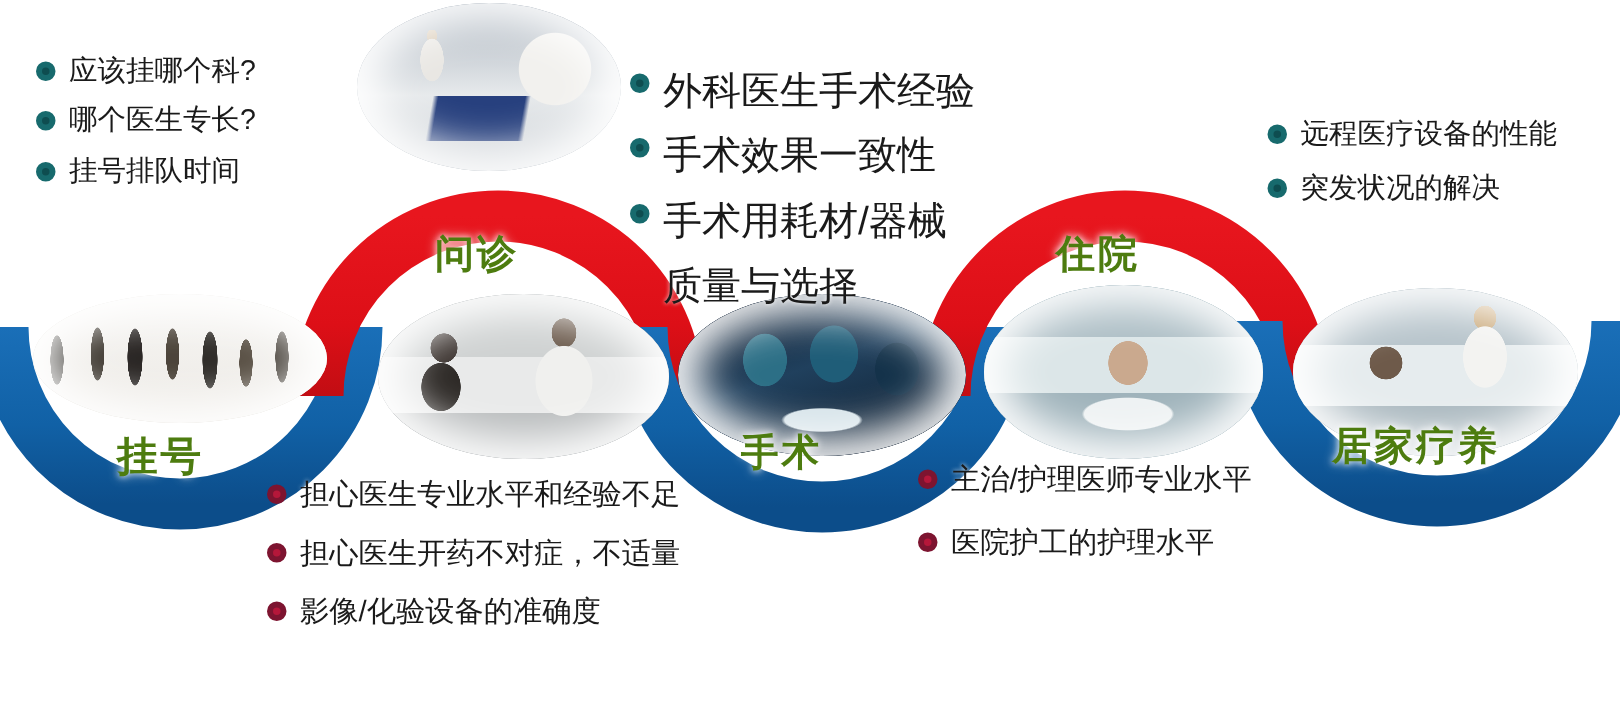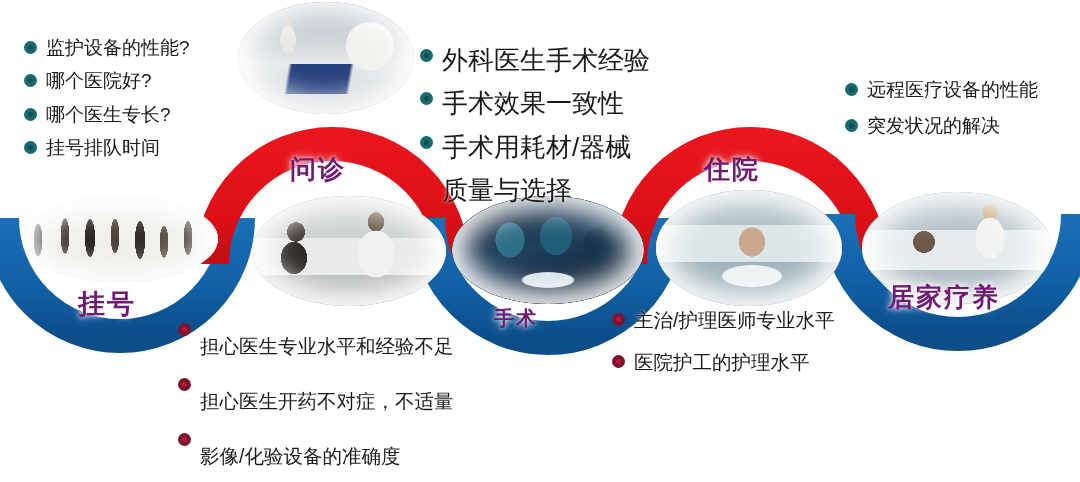--- a/index.html
+++ b/index.html
@@ -11,21 +11,21 @@
   }
   #stage{position:absolute;inset:0;width:1080px;height:482px;overflow:hidden;background:#fff;}
 
   
   #wave{position:absolute;left:0;top:0;width:1080px;height:482px;}
 
   
   .stage-label{
     position:absolute;
     font-weight:bold;
-    color:#701a75;
+    color:#4d7c0f;
     letter-spacing:2px;
     white-space:nowrap;
     text-shadow:0 0 4px rgba(255,255,255,.95),0 0 8px rgba(255,255,255,.85);
     z-index:6;
   }
 
   
   .bullet-list{position:absolute;z-index:7;}
   .bullet-row{
     display:flex;align-items:flex-start;
@@ -43,21 +43,21 @@
   .bullet-dot.hidden{visibility:hidden;}
   .bullet-text{
     color:#1a1a1a;
     line-height:1.28;
     text-shadow:0 0 3px rgba(255,255,255,.9);
   }
 
   .list-a .bullet-text{font-size:19px;}
   .list-b .bullet-text{font-size:26px;}
   .list-c .bullet-text{font-size:19px;}
-  .list-d .bullet-text{font-size:19.5px;margin-top:16px;}
+  .list-d .bullet-text{font-size:19.5px;}
   .list-e .bullet-text{font-size:19.5px;}
 
   .list-a{left:24px;top:36px;}
   .list-b{left:420px;top:44px;}
   .list-c{left:845px;top:78px;font-family:Liberation Serif, serif;}
   .list-d{left:178px;top:318px;}
   .list-e{left:612px;top:308px;}
   .list-d .bullet-row{margin-bottom:14px;}
   .list-e .bullet-row{margin-bottom:17px;}
   .list-b .bullet-row{margin-bottom:10px;}
@@ -205,34 +205,30 @@
   <div class="photo" id="photo-home">
       <div class="inner">
         <div class="ph-img"></div>
       </div>
     </div>
 
   <div class="stage-label" style="left:78px;top:286px;font-size:27px;">挂号</div>
 
   <div class="stage-label" style="left:290px;top:152px;font-size:26px;">问诊</div>
 
-  <div class="stage-label" style="left:494px;top:285px;font-size:20px;margin-top:20px;">手术</div>
+  <div class="stage-label" style="left:494px;top:285px;font-size:25px;">手术</div>
 
   <div class="stage-label" style="left:704px;top:152px;font-size:26px;">住院</div>
 
   <div class="stage-label" style="left:888px;top:280px;font-size:26px;">居家疗养</div>
 
   <div class="bullet-list list-a">
     <div class="bullet-row">
       <span class="bullet-dot teal"></span>
-      <span class="bullet-text">监护设备的性能?</span>
-    </div>
-    <div class="bullet-row">
-      <span class="bullet-dot teal"></span>
-      <span class="bullet-text">哪个医院好?</span>
+      <span class="bullet-text">应该挂哪个科?</span>
     </div>
     <div class="bullet-row">
       <span class="bullet-dot teal"></span>
       <span class="bullet-text">哪个医生专长?</span>
     </div>
     <div class="bullet-row">
       <span class="bullet-dot teal"></span>
       <span class="bullet-text">挂号排队时间</span>
     </div>
   </div>

